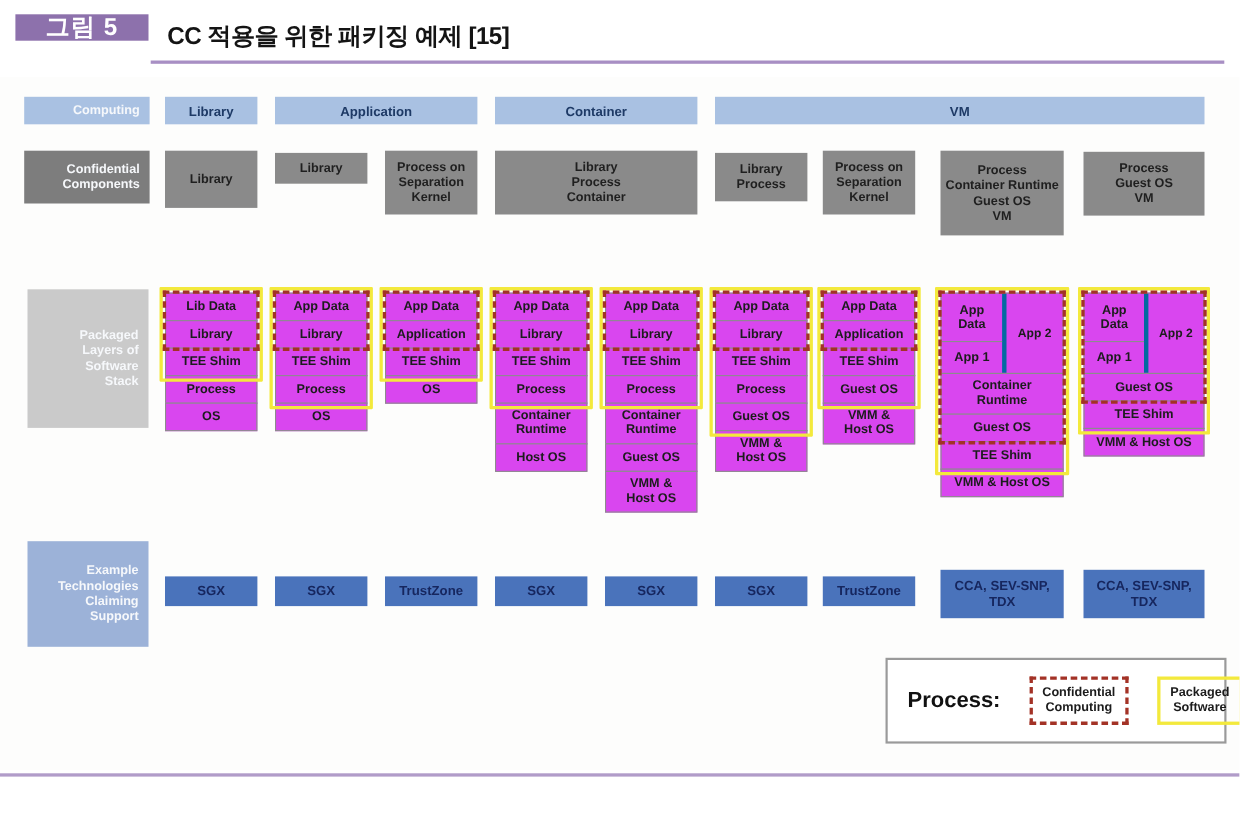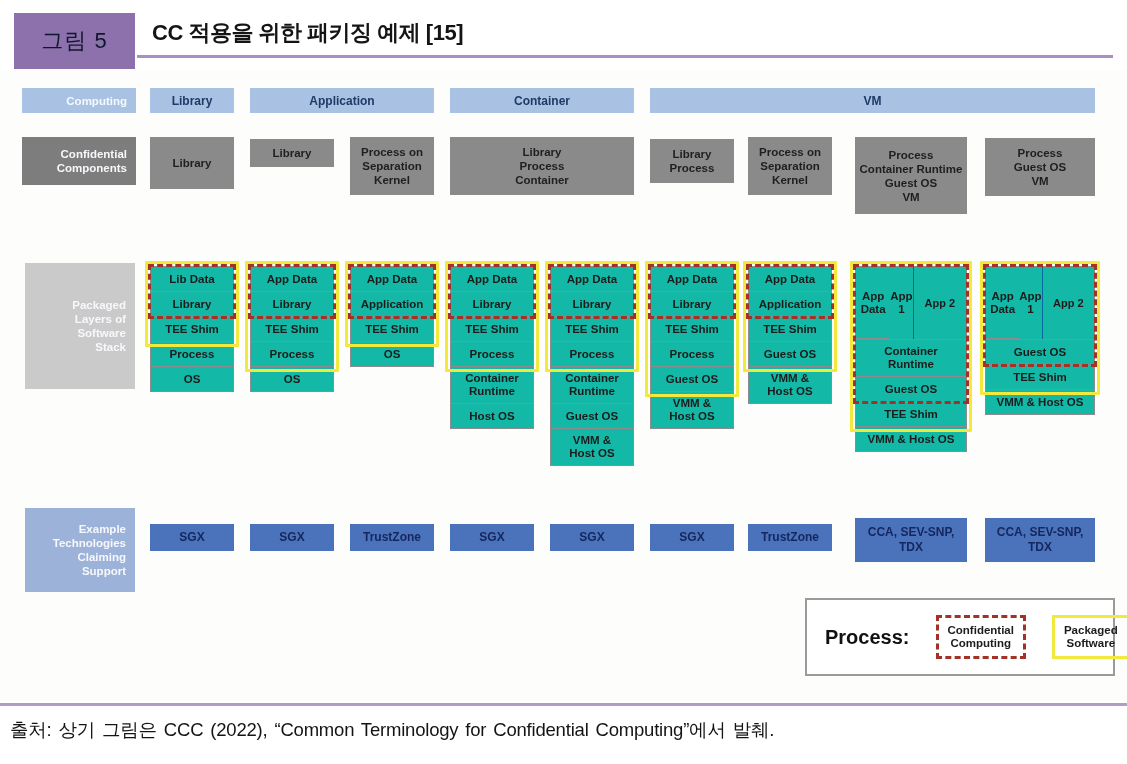--- a/index.html
+++ b/index.html
@@ -1,57 +1,57 @@
 <!DOCTYPE html>
 <html><head>
 <meta charset="utf-8">
 <style>
   * { margin:0; padding:0; box-sizing:border-box; }
   html,body { background:#ffffff; }
   body { font-family:"Liberation Sans", sans-serif; }
   .page { position:relative; width:1127px; height:764px; background:#ffffff; overflow:hidden; }
 
   
-  .badge { position:absolute; left:14px; top:13px; width:121px; height:56px;
-           background:#8d71ac; color:#0f172a; font-size:22px; font-weight:normal;
+  .badge { position:absolute; left:14px; top:13px; width:121px; height:24px;
+           background:#8d71ac; color:#ffffff; font-size:22px; font-weight:bold;
            display:flex; align-items:center; justify-content:center; letter-spacing:1px; }
   .fig-title { position:absolute; left:152px; top:13px; height:39px; display:flex; align-items:center;
            font-size:22px; font-weight:600; color:#141414; letter-spacing:-0.5px; }
   .header-rule { position:absolute; left:137px; top:55px; width:976px; height:3px; background:#a88fc4; }
 
   
   .figure { position:absolute; left:0; top:70px; width:1127px; height:630px; background:#fdfdfc; }
 
   
   .row-label { position:absolute; color:#f6f8fb; font-weight:bold; font-size:11.5px; line-height:14px;
            display:flex; align-items:center; justify-content:flex-end; text-align:right;
            padding-right:9px; white-space:pre-line; }
   .pack-label   { left:22px; top:18px;  width:114px; height:25px; background:#a9c1e2; }
   .conf-label   { left:22px; top:67px;  width:114px; height:48px; background:#7d7d7d; }
   .layers-label { left:25px; top:193px; width:110px; height:126px; background:#cacaca; }
-  .tech-label   { left:25px; top:438px; width:110px; height:84px;  background:#9cb2d8; }
+  .tech-label   { left:25px; top:422px; width:110px; height:96px;  background:#9cb2d8; }
 
   
   .pgroup { position:absolute; top:18px; height:25px; background:#a9c1e2; color:#1e3a66;
            font-weight:bold; font-size:12px; display:flex; align-items:center; justify-content:center; }
 
   
   .comp-box { position:absolute; background:#8a8a8a; color:#1f1f1f; font-weight:bold; font-size:11.5px;
            line-height:14px; display:flex; align-items:center; justify-content:center;
            text-align:center; white-space:pre-line; }
 
   
   .stack { position:absolute; }
-  .cell { position:relative; background:#14b8a6; border:1px solid #8c8c8c; margin-top:-1px;
+  .cell { position:relative; background:#d946ef; border:1px solid #8c8c8c; margin-top:-1px;
           min-height:26px; display:flex; align-items:center; justify-content:center;
           text-align:center; font-weight:bold; font-size:11.5px; line-height:13px; color:#1c1c1c;
           padding:5px 2px; white-space:pre-line; }
   .cell:first-child { margin-top:0; }
   .app-grid { padding:0; height:74px; display:flex; align-items:stretch; }
-  .ag-left { flex:1.08; display:flex; flex-direction:row; border-right:1px solid #0369a1; }
+  .ag-left { flex:1.08; display:flex; flex-direction:column; border-right:4px solid #0369a1; }
   .ag-cell { display:flex; align-items:center; justify-content:center; text-align:center;
           font-weight:bold; font-size:11.5px; line-height:13px; color:#1c1c1c; white-space:pre-line; }
   .ag-tl { flex:1.55; border-bottom:1px solid #8c8c8c; }
   .ag-bl { flex:1; }
   .ag-right { flex:1; display:flex; align-items:center; justify-content:center;
           font-weight:bold; font-size:11px; color:#1c1c1c; }
   .pkg-outline { position:absolute; border:3px solid #f3e93c; pointer-events:none; border-radius:1px; }
   .cc-outline  { position:absolute; border:3px dashed #a33226; pointer-events:none; }
 
   
@@ -223,14 +223,13 @@
         <div class="cell">TEE Shim</div>
         <div class="cell">VMM &amp; Host OS</div>
         <div class="pkg-outline" style="top: -5px; height: 134px; left: -5px; width: 120px;"></div>
         <div class="cc-outline" style="top: -2px; height: 103px; left: -2px; width: 114px;"></div>
       </div>
       <div class="tech" style="left: 985px; top: 448px; width: 110px; height: 44px;">CCA, SEV-SNP,
 TDX</div>
     </div>
 
   <div class="footer-rule"></div>
-  <div class="source">출처: 상기 그림은 CCC (2022), “Common Terminology for Confidential Computing”에서 발췌.</div>
 </div>
 
 </body></html>

